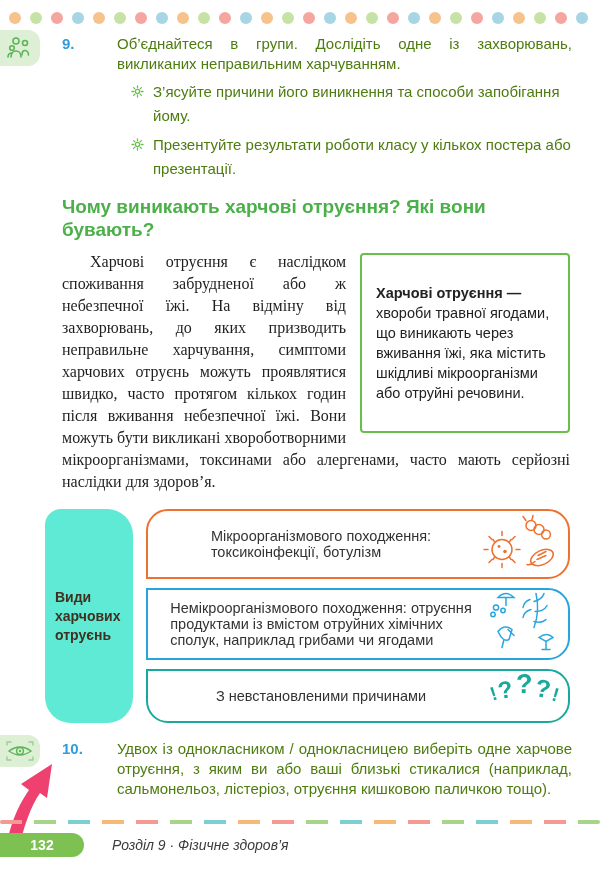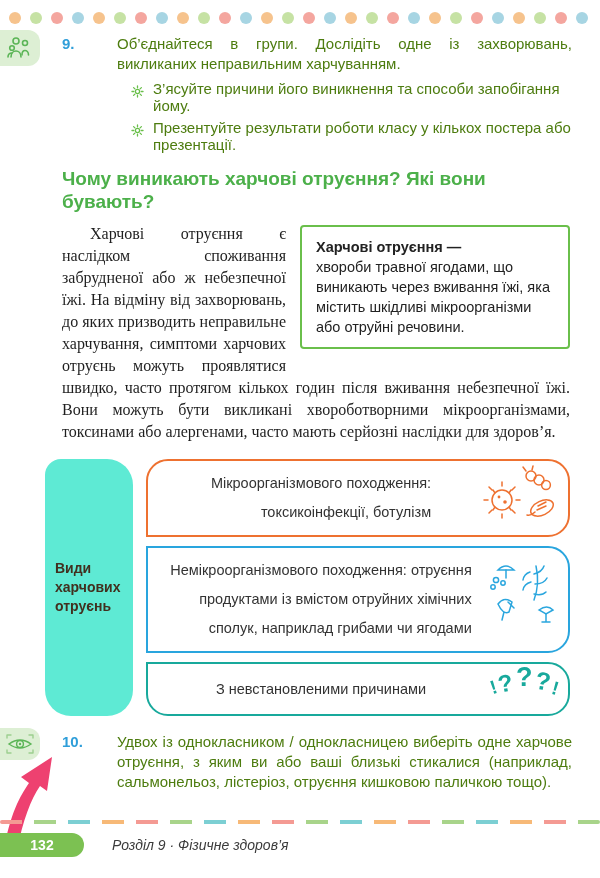--- a/index.html
+++ b/index.html
@@ -23,60 +23,60 @@
   .intro{margin-top:20px;}
   .indent{text-indent:28px;}
   
   .exercise{position:relative;margin-top:10px;padding-left:62px;padding-right:28px;}
   .ex-row{display:flex;}
   .ex-num{flex:none;width:27px;color:#2f9ed9;font-weight:bold;font-size:15px;line-height:20px;}
   .ex-body{flex:1;font-size:15px;line-height:20px;color:#4d7c0f;text-align:justify;margin-left:28px;}
   .bullets{margin-top:6px;}
   .bullet{display:flex;margin:5px 0 0 14px;}
   .bullet .sun{flex:none;width:22px;padding-top:3px;}
-  .bullet .btxt{flex:1;font-size:15px;line-height:17px;text-align:left;}
+  .bullet .btxt{flex:1;font-size:15px;line-height:24px;text-align:left;}
   
   .margin-tab{
     position:absolute;left:0;
     background:#ddefd4;border-radius:0 12px 12px 0;
     display:flex;align-items:center;justify-content:center;
   }
   .group-tab{top:-4px;width:40px;height:36px;}
   .eye-tab{top:-4px;width:40px;height:32px;}
   .arrow-wrap{position:absolute;left:2px;top:18px;width:56px;height:100px;}
   
   .heading{
     margin:14px 30px 10px 62px;
     font-size:19px;line-height:23px;font-weight:bold;color:#4cb04a;
   }
   
   .two-col{margin:0 30px 0 62px;}
   .two-col::after{content:"";display:block;clear:both;}
   .def-box{
-    float:right;width:270px;box-sizing:border-box;
+    float:right;width:210px;box-sizing:border-box;
     border:2px solid #6abf4b;border-radius:4px;
-    padding:10px 14px;margin:2px 0 14px 14px;min-height:104px;
+    padding:28px 14px;margin:2px 0 14px 14px;min-height:104px;
     font-size:14.5px;line-height:20px;color:#222;text-align:left;
   }
   .def-term{font-weight:bold;}
   
   .diagram{display:flex;margin:16px 30px 0 45px;}
   .types-tab{
     flex:none;width:68px;box-sizing:content-box;
     background:#5eead4;border-radius:16px 26px 26px 26px;
     display:flex;align-items:center;
     padding:0 10px;
     font-size:14px;line-height:19px;font-weight:bold;color:#41301f;
   }
   .dboxes{flex:1;margin-left:13px;display:flex;flex-direction:column;gap:9px;}
   .dbox{
     position:relative;box-sizing:border-box;background:#fff;
     display:flex;align-items:center;justify-content:center;
     padding:8px 92px 8px 18px;
-    font-size:14.5px;line-height:29px;color:#333;text-align:right;
+    font-size:14.5px;line-height:16px;color:#333;text-align:left;
     white-space:pre-line;
   }
   .dbox .dicon{position:absolute;right:10px;top:50%;transform:translateY(-50%);}
   .dbox-1{border:2px solid #ee7130;border-radius:22px 22px 22px 0;min-height:70px;}
   .dbox-2{border:2px solid #29a5de;border-radius:0 22px 22px 0;min-height:72px;}
   .dbox-3{border:2px solid #18a99c;border-radius:0 22px 22px 22px;min-height:54px;}
   
   .qmarks{display:flex;align-items:flex-end;gap:2px;color:#18a99c;font-weight:bold;
           font-family:"Liberation Sans",sans-serif;}
   .qmarks span{display:inline-block;}

